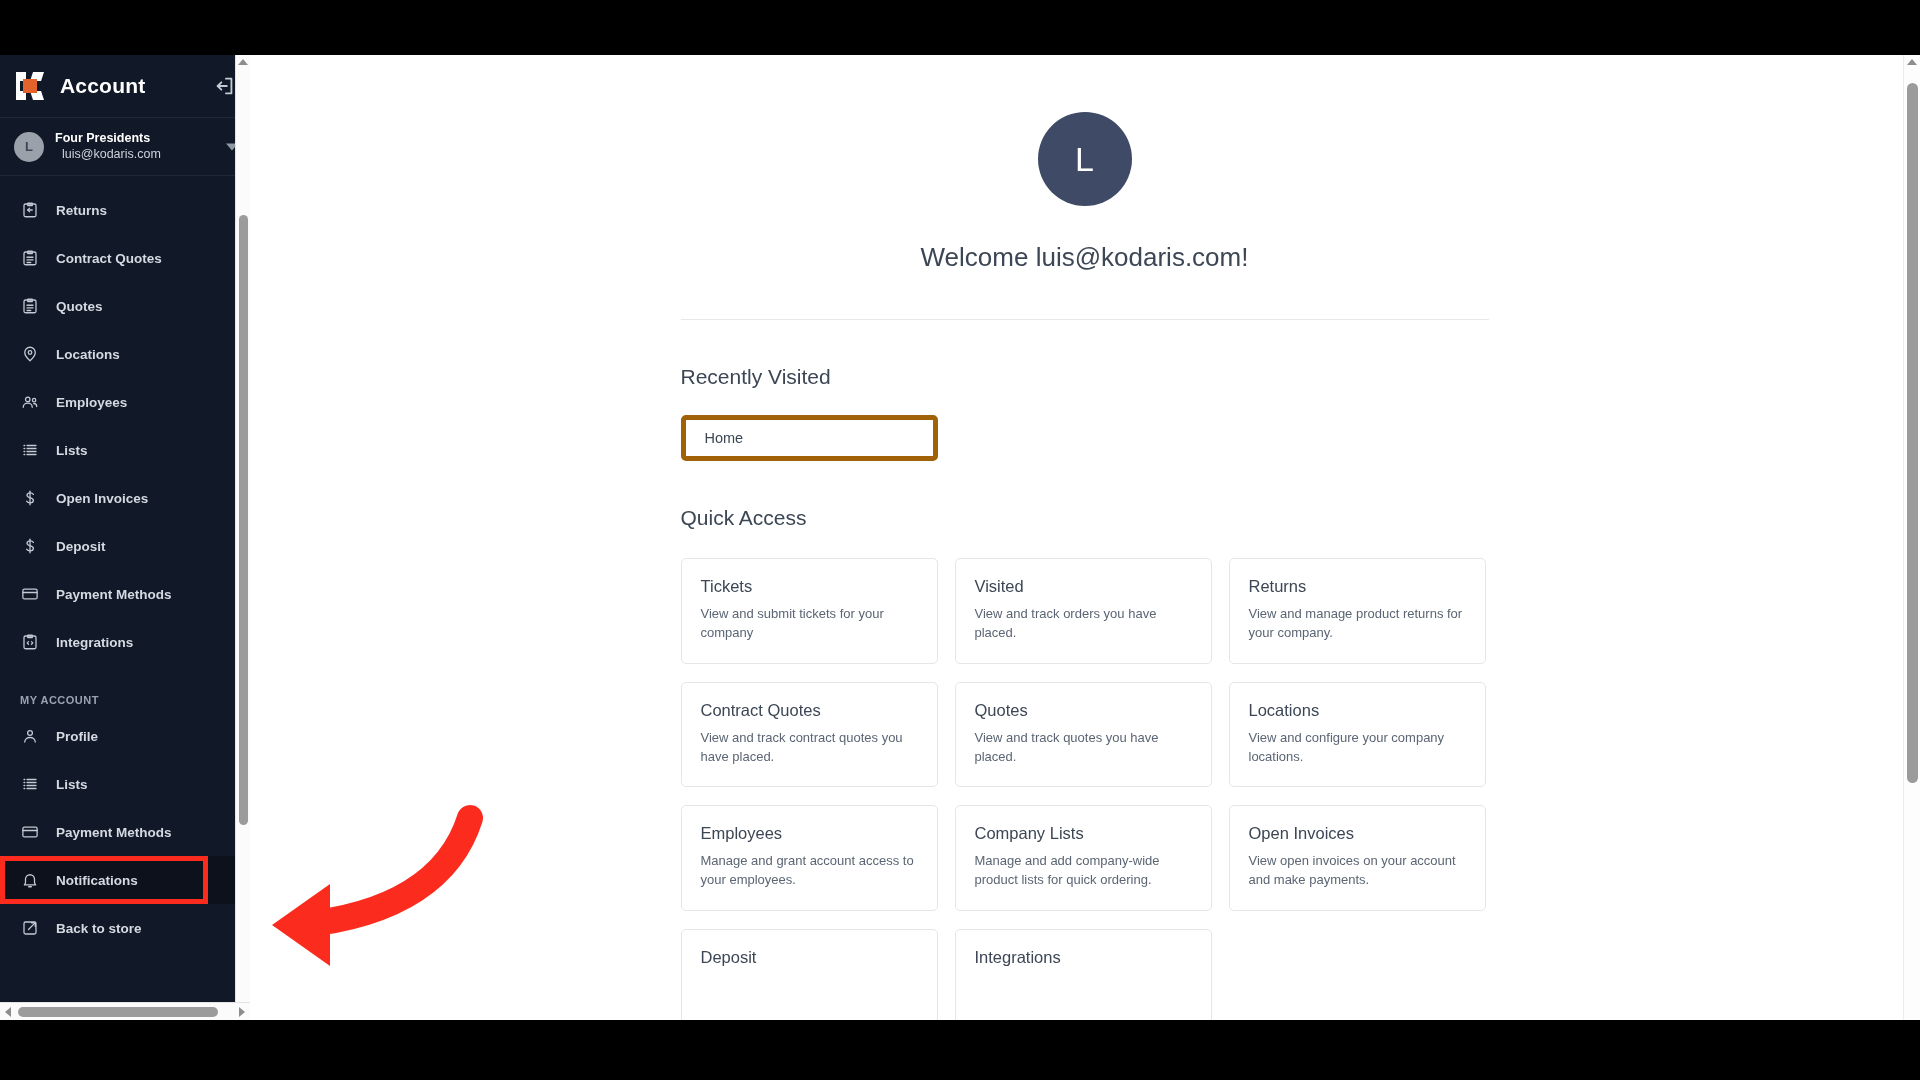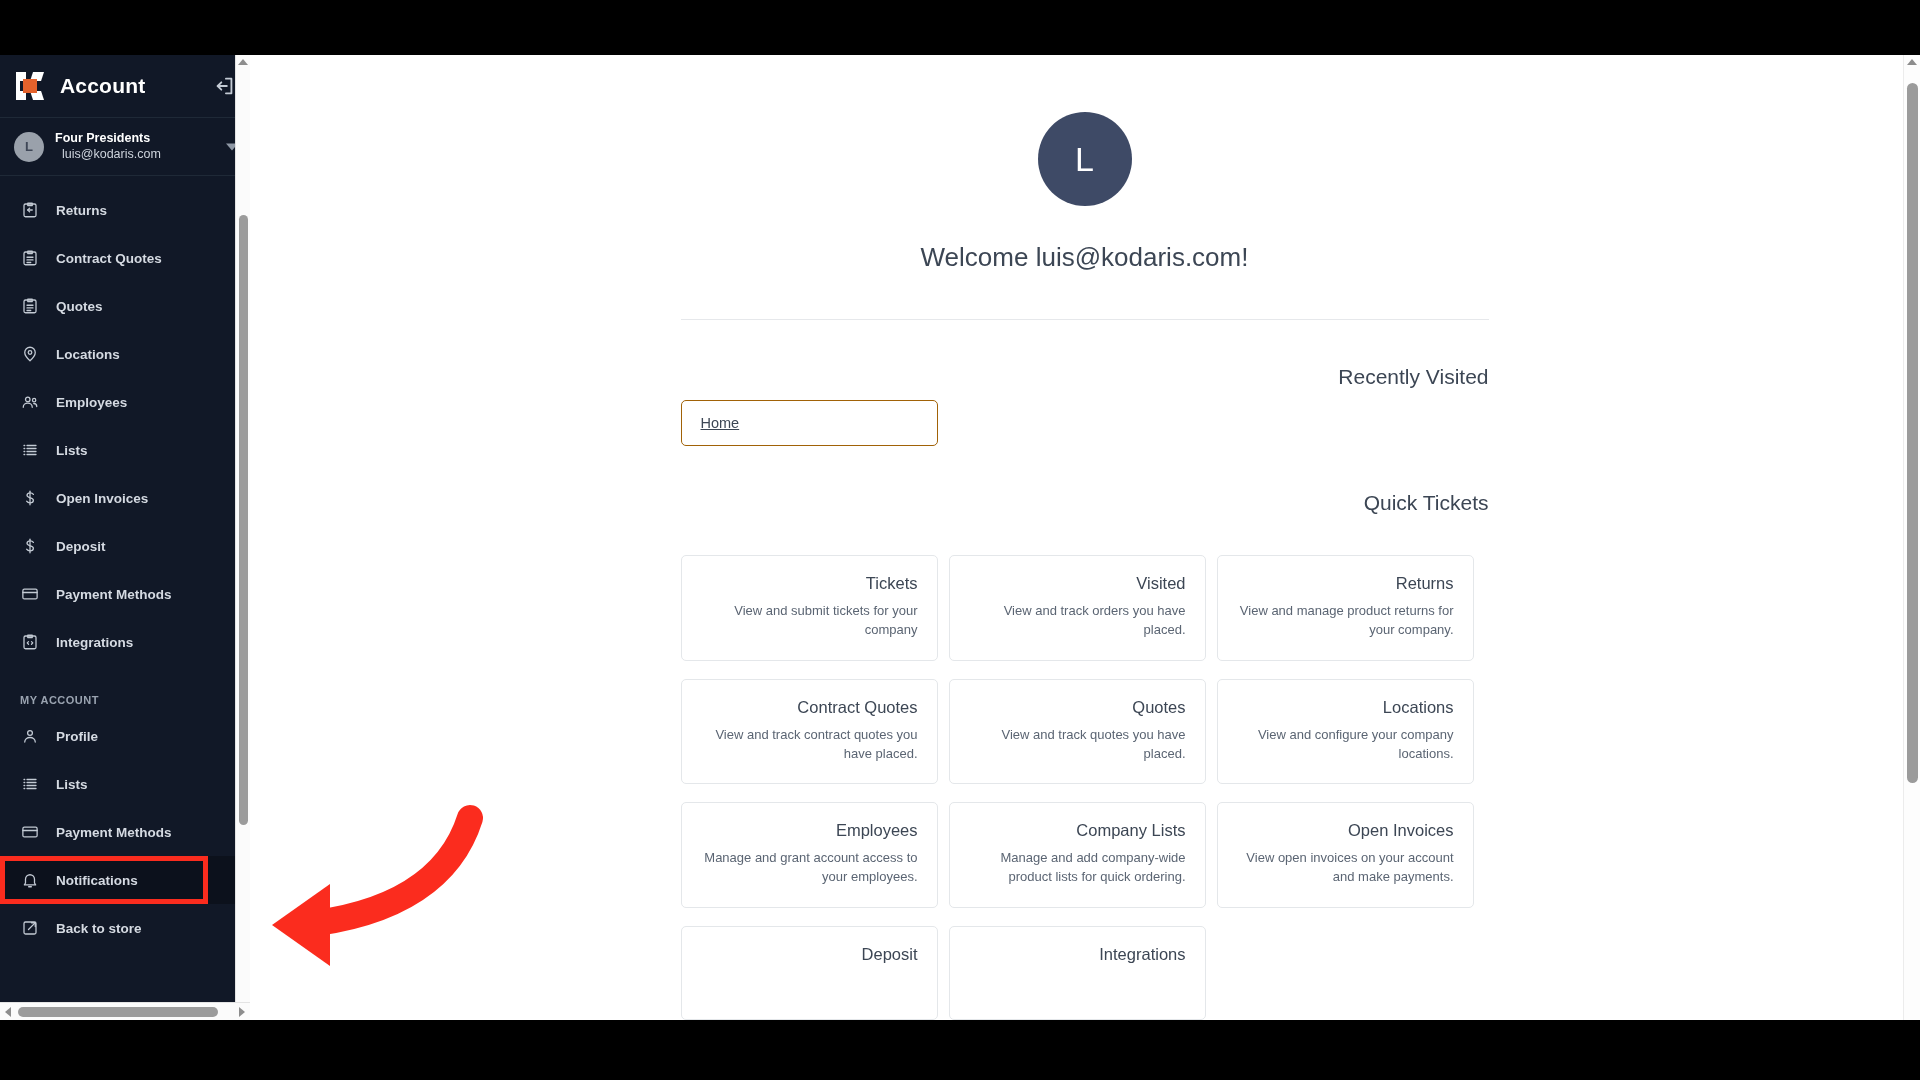--- a/index.html
+++ b/index.html
@@ -203,41 +203,40 @@
     margin-top: 36px;
     font-size: 26px;
     color: #3c4654;
     font-weight: 400;
   }
   .divider {
     height: 1px; background: #e6e8eb;
     margin: 46px auto 0;
     width: 808px;
   }
-  .section-wrap { width: 808px; margin: 0 auto; text-align: right; }
+  .section-wrap { width: 808px; margin: 0 auto; }
   .section-title {
     font-size: 21px; color: #3c4654; font-weight: 400;
     margin-top: 45px;
   }
   .recent-card {
-    margin-top: 11px;
+    margin-top: 26px;
     width: 257px; height: 46px;
-    border: 1px solid #a16207; border-radius: 5px;
+    border: 5px solid #a16207; border-radius: 5px;
     display: flex; align-items: center;
     padding-left: 19px;
     font-size: 14.5px; color: #3c4654;
     cursor: pointer;
     background: #fff;
-    text-decoration: underline;
   }
   .qa-grid {
-    margin-top: 40px;
+    margin-top: 28px;
     display: grid;
     grid-template-columns: repeat(3, 257px);
-    gap: 18px 11px;
+    gap: 18px 17px;
   }
   .qa-card {
     border: 1px solid #e4e7ea; border-radius: 5px;
     padding: 18px 19px 20px 19px;
     min-height: 94px;
     cursor: pointer;
     background: #fff;
   }
   .qa-title { font-size: 16.5px; color: #3c4654; font-weight: 400; }
   .qa-desc {
@@ -475,21 +474,21 @@
         </div>
 
         <div class="divider"></div>
 
         <div class="section-wrap">
           <h2 class="section-title">Recently Visited</h2>
           <div id="recent-list">
               <div class="recent-card">Home</div>
             </div>
 
-          <h2 class="section-title">Quick Tickets</h2>
+          <h2 class="section-title">Quick Access</h2>
           <div class="qa-grid" id="qa-grid">
               <div class="qa-card">
                 <div class="qa-title">Tickets</div>
                 <div class="qa-desc">View and submit tickets for your company</div>
               </div>
               <div class="qa-card">
                 <div class="qa-title">Visited</div>
                 <div class="qa-desc">View and track orders you have placed.</div>
               </div>
               <div class="qa-card">

